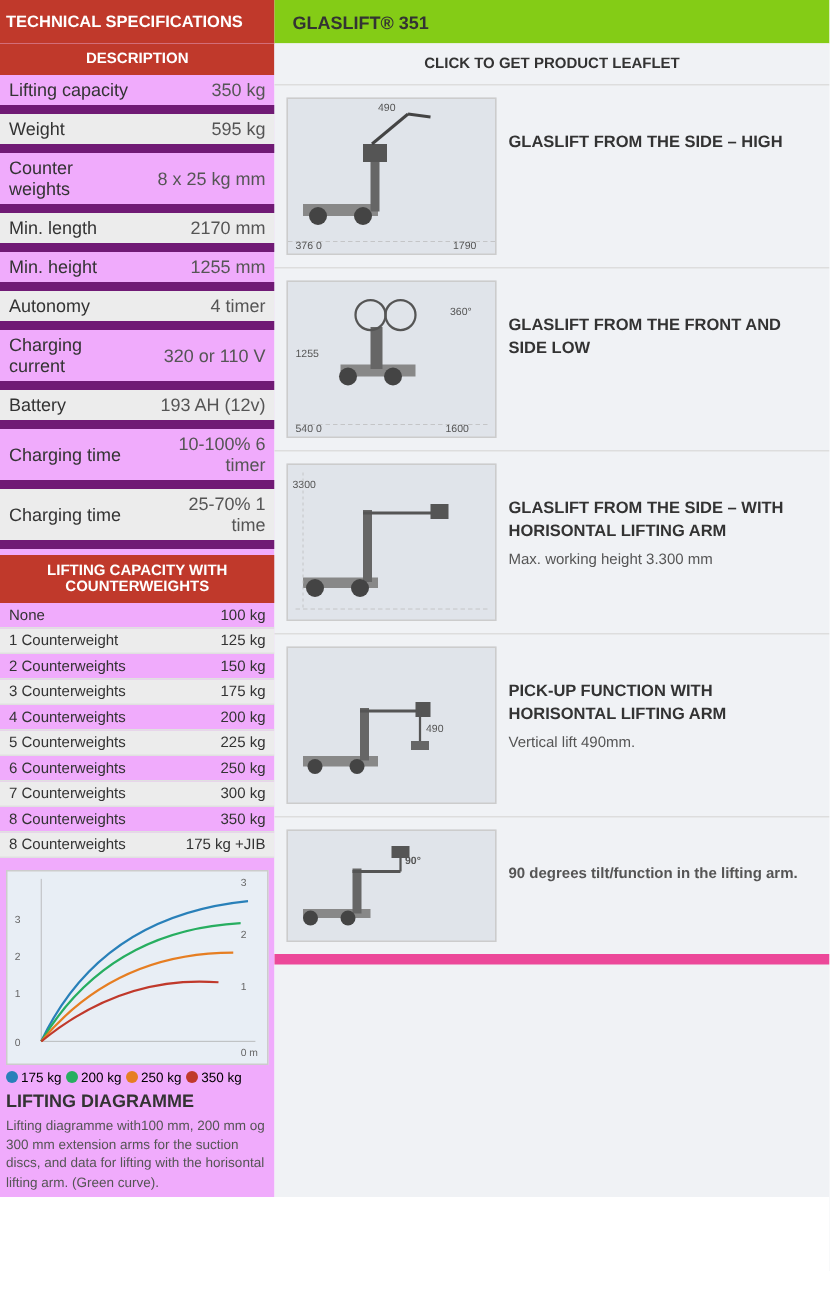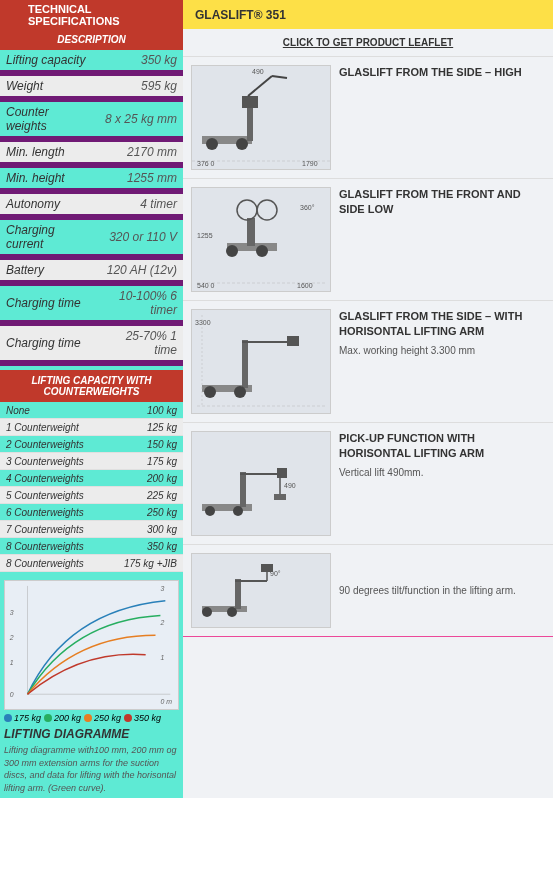--- a/index.html
+++ b/index.html
@@ -8,47 +8,46 @@
     
     .header-tabs {
       display: flex;
       height: 29px;
     }
     .tab-active {
       background: #c0392b;
       color: #fff;
       font-size: 11px;
       font-weight: bold;
-      padding: 0 28px;
+      padding: 0 4px;
       display: flex;
       align-items: center;
       flex: 0 0 183px;
     }
     .tab-inactive {
-      background: #fde047;
+      background: #84cc16;
       color: #333;
       font-size: 12px;
       font-weight: bold;
       padding: 0 12px;
       display: flex;
       align-items: center;
       flex: 1;
     }
 
     .main-content {
       display: flex;
       width: 553px;
     }
 
     
     .left-panel {
       width: 183px;
-      background: #5eead4;
+      background: #f0abfc;
       flex-shrink: 0;
-      font-style: italic;
     }
 
     .section-header {
       background: #c0392b;
       color: #fff;
       font-size: 10px;
       font-weight: bold;
       text-align: center;
       padding: 5px 4px;
     }
@@ -144,21 +143,20 @@
       background: #f0f2f5;
       border: none;
       font-size: 10px;
       font-weight: bold;
       color: #333;
       text-align: center;
       padding: 8px;
       width: 100%;
       cursor: pointer;
       border-bottom: 1px solid #ddd;
-      text-decoration: underline;
     }
 
     .diagram-item {
       display: flex;
       border-bottom: 1px solid #ddd;
       padding: 8px;
       gap: 8px;
       align-items: flex-start;
     }
     .diagram-image {
@@ -167,40 +165,42 @@
       flex-shrink: 0;
       background: #e0e4ea;
       border: 1px solid #ccc;
       display: flex;
       align-items: center;
       justify-content: center;
       overflow: hidden;
     }
     .diagram-info {
       flex: 1;
+      margin-top: 23px;
     }
     .diagram-info h3 {
       font-size: 11px;
       font-weight: bold;
       color: #333;
       margin-bottom: 4px;
       line-height: 1.4;
     }
     .diagram-info p {
       font-size: 10px;
       color: #555;
       line-height: 1.4;
     }
 
     .small-diagram-item {
       display: flex;
-      border-bottom: 1px solid #ec4899;
+      border-bottom: 7px solid #ec4899;
       padding: 8px;
       gap: 8px;
-      align-items: center;
+      align-items: flex-start;
+      font-weight: bold;
     }
     .small-diagram-image {
       width: 140px;
       height: 75px;
       flex-shrink: 0;
       background: #e0e4ea;
       border: 1px solid #ccc;
       display: flex;
       align-items: center;
       justify-content: center;
@@ -258,21 +258,21 @@
           <tr>
             <td>Autonomy</td>
             <td>4 timer</td>
           </tr>
           <tr>
             <td>Charging current</td>
             <td>320 or 110 V</td>
           </tr>
           <tr>
             <td>Battery</td>
-            <td>120 AH (12v)</td>
+            <td>193 AH (12v)</td>
           </tr>
           <tr>
             <td>Charging time</td>
             <td>10-100% 6 timer</td>
           </tr>
           <tr>
             <td>Charging time</td>
             <td>25-70% 1 time</td>
           </tr>
         </tbody>

